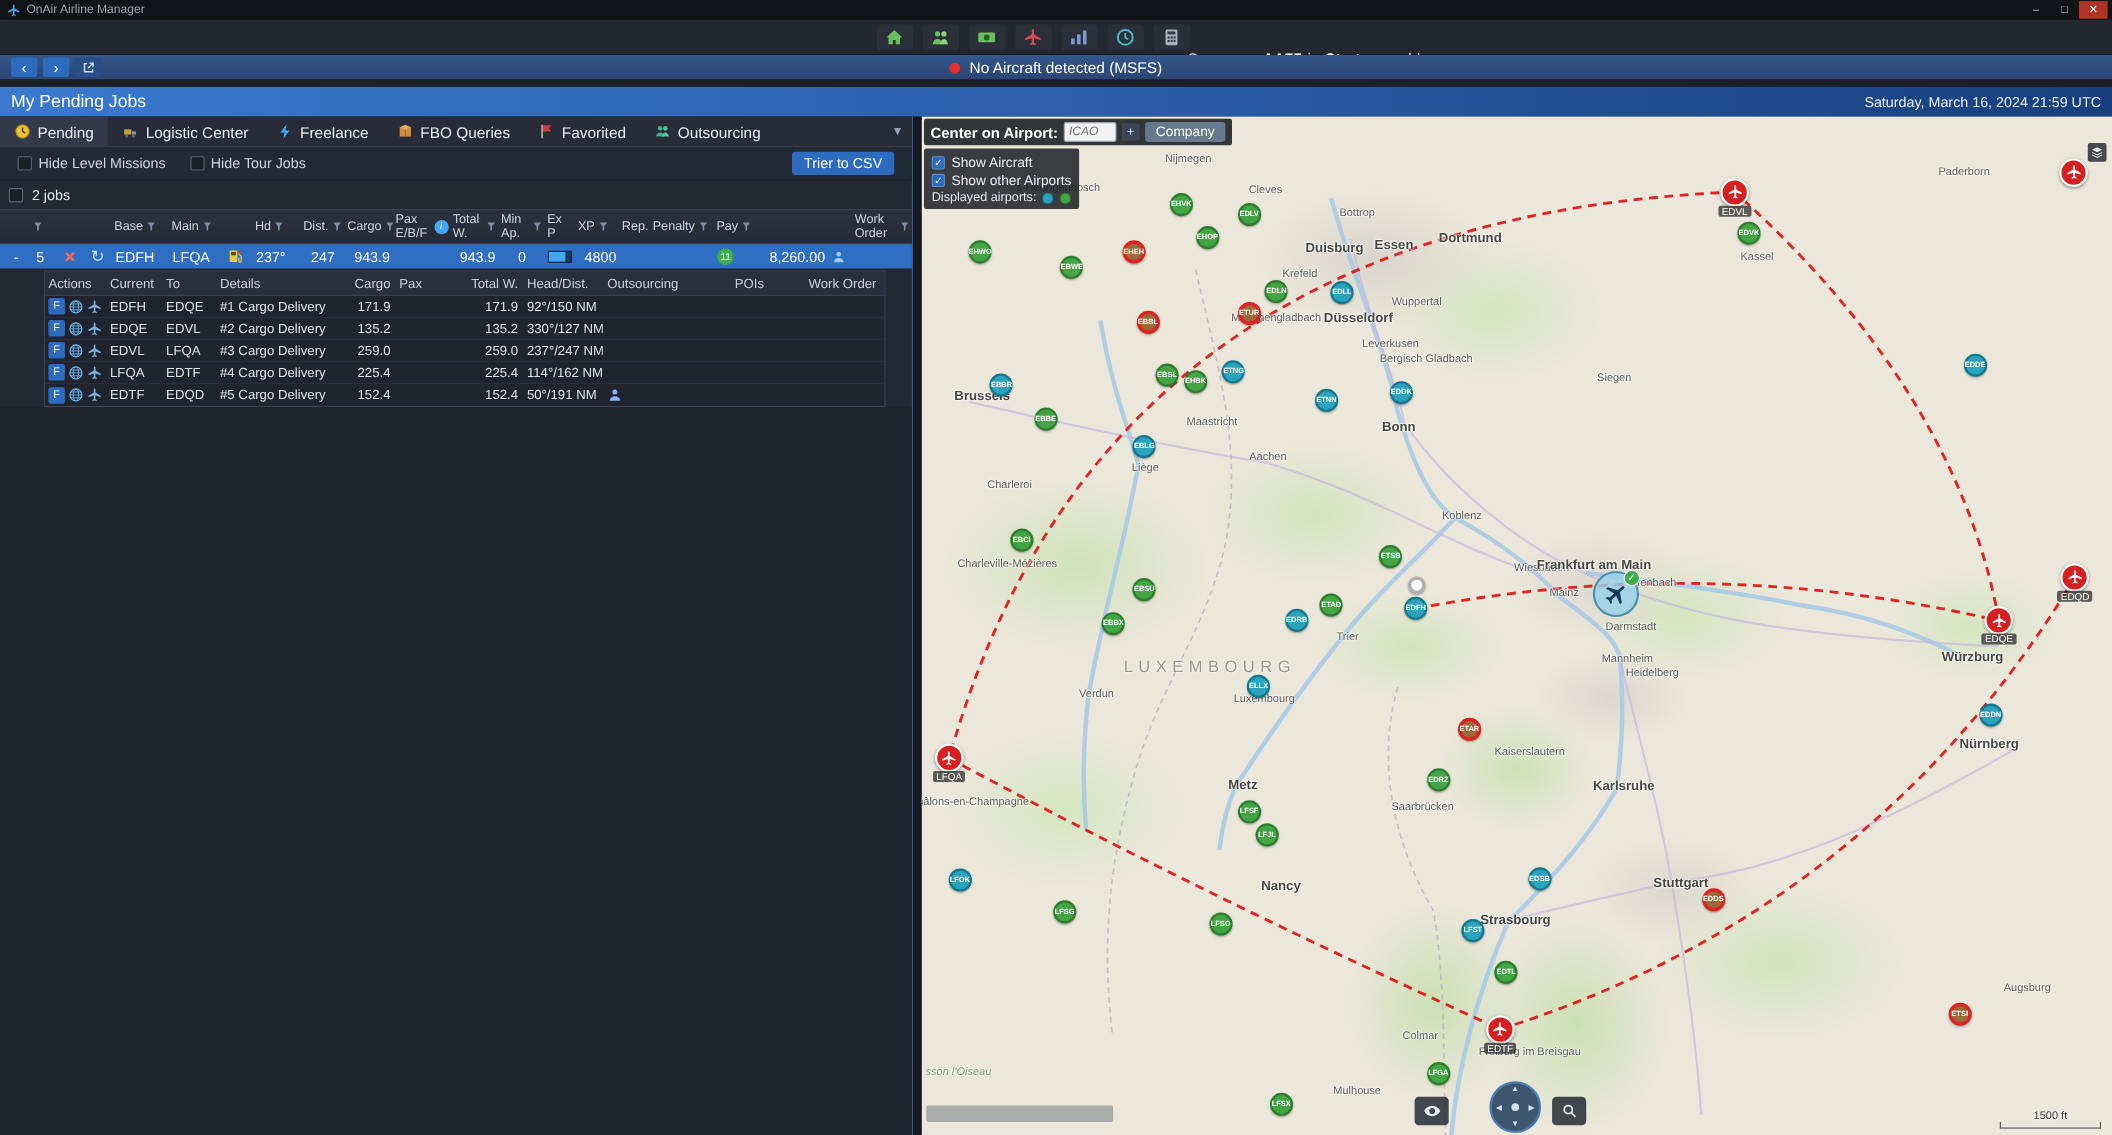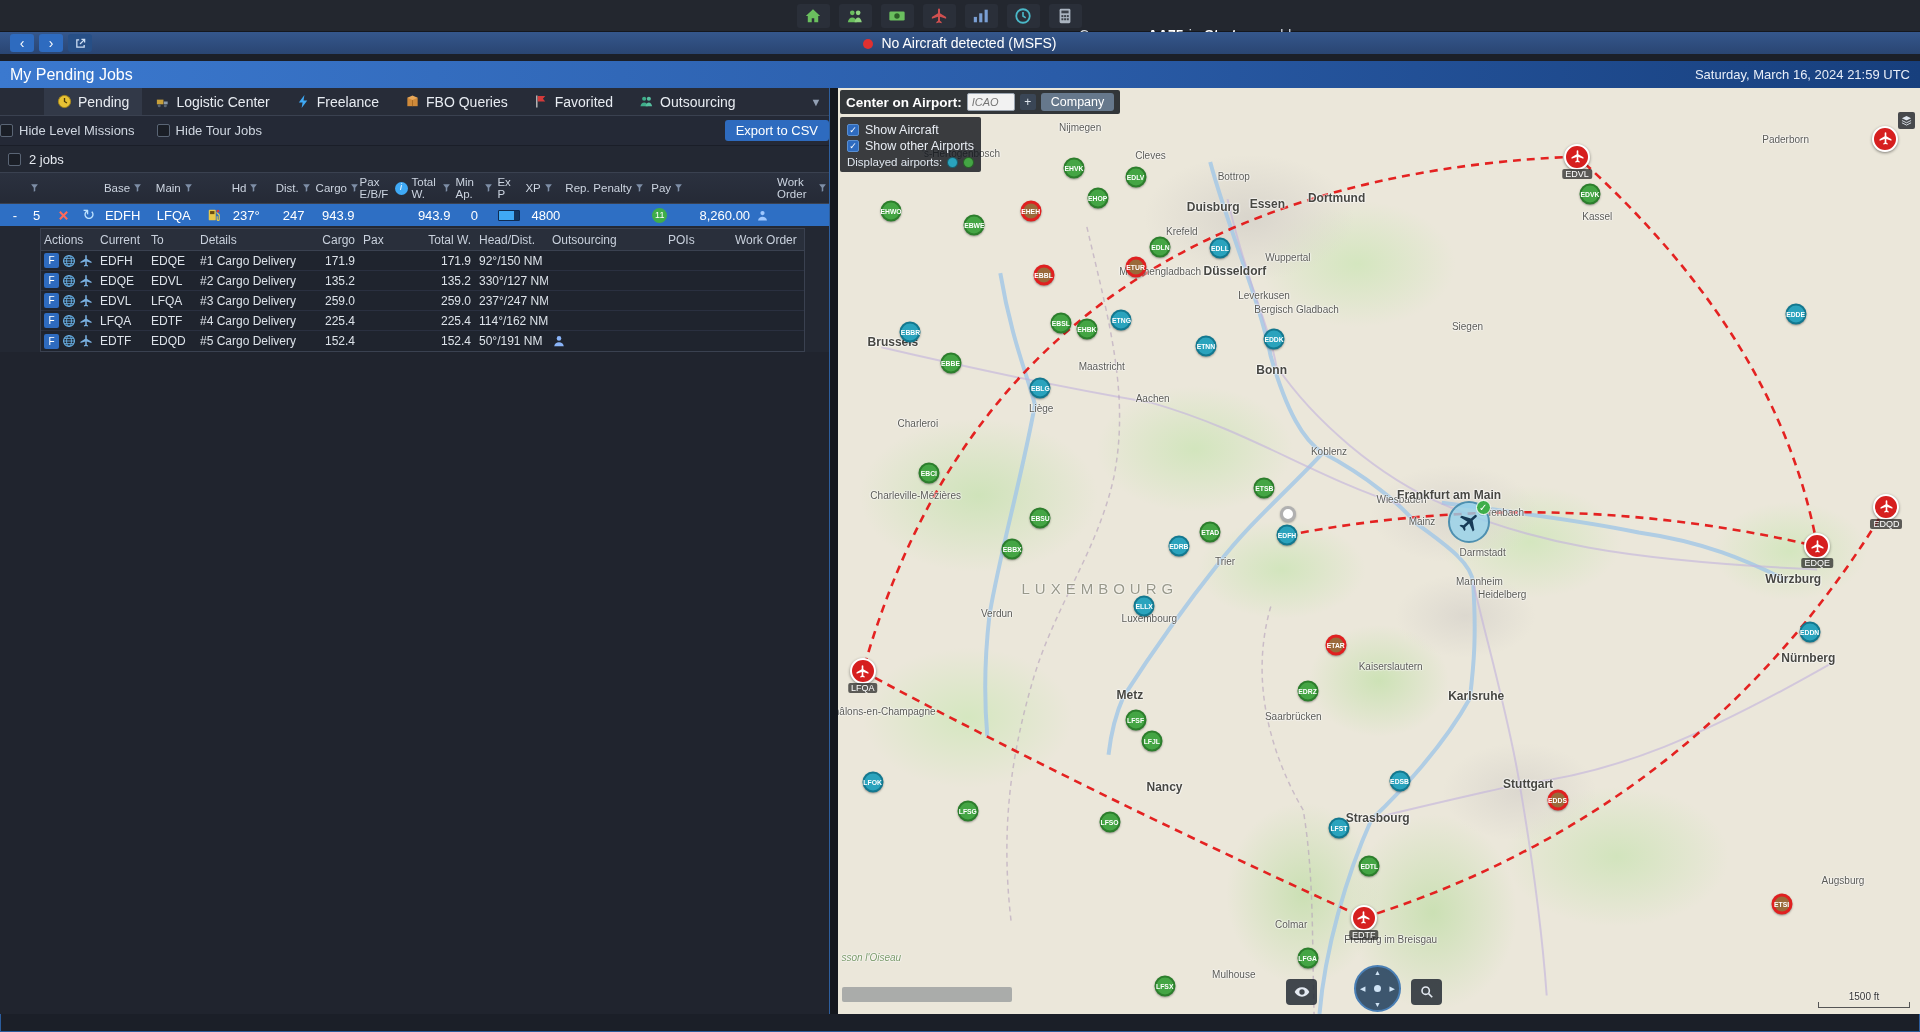--- a/index.html
+++ b/index.html
@@ -43,27 +43,27 @@
 
   
   .content{display:flex;height:926px;}
   .left-panel{width:830px;background:#232833;border-right:1px solid #2e5f9e;display:flex;flex-direction:column;}
   .gutter{width:8px;background:#14171d;}
 
   
   .tabsrow{height:28px;background:#272c38;border-bottom:1px solid #3a4150;display:flex;align-items:center;}
   #tabs-list{display:flex;height:100%;flex:1;}
   .tab{display:flex;align-items:center;gap:6px;padding:0 13px;font-size:14px;color:#e8ecf2;cursor:default;}
-  .tab.active{background:#323948;margin-left:44px;}
+  .tab.active{background:#323948;}
   .tab-icon{display:inline-flex;width:15px;height:15px;}
   .tab-icon svg{width:15px;height:15px;}
   .tabs-caret{width:26px;color:#93a0b4;font-size:11px;text-align:center;}
 
   
-  .filterrow{height:30px;display:flex;align-items:center;gap:22px;padding:0 0;background:#242936;border-bottom:1px solid #1a1e28;}
+  .filterrow{height:30px;display:flex;align-items:center;gap:22px;padding:0 16px;background:#242936;border-bottom:1px solid #1a1e28;}
   .cb{display:inline-flex;align-items:center;gap:6px;font-size:13px;color:#cfd6e0;}
   .cbbox{width:13px;height:13px;border:1px solid #5a6575;background:#1a1e26;border-radius:2px;display:inline-flex;align-items:center;justify-content:center;font-size:9px;color:#fff;}
   .cbbox.checked{background:#2e6bbf;border-color:#5a8fd0;}
   .export-btn{margin-left:auto;background:#2e6bbf;color:#fff;font-size:13px;padding:3px 11px;border-radius:3px;}
 
   .countrow{height:26px;display:flex;align-items:center;gap:8px;padding:0 8px;font-size:13px;color:#e6eaf0;}
 
   
   .tblhead{height:32px;display:flex;align-items:stretch;background:linear-gradient(#2b313f,#252a36);border-top:1px solid #3a4150;border-bottom:1px solid #3a4150;}
   .hc{display:flex;align-items:center;gap:3px;padding:1px 2px;font-size:11.5px;line-height:1.05;color:#ccd4e0;}
@@ -181,20 +181,32 @@
   .status-chip{position:absolute;left:4px;bottom:12px;width:170px;height:15px;background:rgba(90,100,110,.45);border-radius:2px;z-index:9;}
   .scalebox{position:absolute;right:10px;bottom:6px;z-index:9;text-align:center;}
   .scalebox .slabel{font-size:10px;color:#333;text-shadow:0 0 2px #fff,0 0 2px #fff;}
   .sbar{width:92px;height:6px;border:1.5px solid #555;border-top:none;}
 </style>
 </head>
 <body>
 
 <div class="app">
 
+  <div class="titlebar">
+    <span class="app-icon">
+      <svg viewBox="0 0 24 24">
+          <path fill="#4a9fe0" d="M21.5 15.5v-2.2l-8.2-5V3.2a1.3 1.3 0 0 0-2.6 0v5.1l-8.2 5v2.2l8.2-2.6v5.4l-2.2 1.6v1.7l3.5-1 3.5 1v-1.7l-2.2-1.6v-5.4z"></path>
+        </svg>
+    </span>
+    <span class="win-title">OnAir Airline Manager</span>
+    <span class="spacer"></span>
+    <span class="win-btn">–</span>
+    <span class="win-btn">□</span>
+    <span class="win-btn close">✕</span>
+  </div>
 
   <div class="menubar">
     <div id="toolbar-icons">
         <div class="tb-icon">
           <svg viewBox="0 0 20 20">
             <path d="M10 2.5L2 10h2.2v7h4.4v-4.4h2.8V17h4.4v-7H18z" fill="#6abf5e"></path>
           </svg>
         </div>
         <div class="tb-icon">
           <svg viewBox="0 0 20 20">
@@ -341,21 +353,21 @@
 
       <div class="filterrow">
         <span class="cb">
           <span class="cbbox"></span>
           <span>Hide Level Missions</span>
         </span>
         <span class="cb">
           <span class="cbbox"></span>
           <span>Hide Tour Jobs</span>
         </span>
-        <span class="export-btn">Export to CSV</span>
+        <span class="export-btn">Trier to CSV</span>
       </div>
 
       <div class="countrow">
         <span class="cbbox"></span>
         <span>2 jobs</span>
       </div>
 
       <div class="tblhead">
         <div class="hc c0c3 lead-funnel">
             <svg class="fn" viewBox="0 0 12 12">

